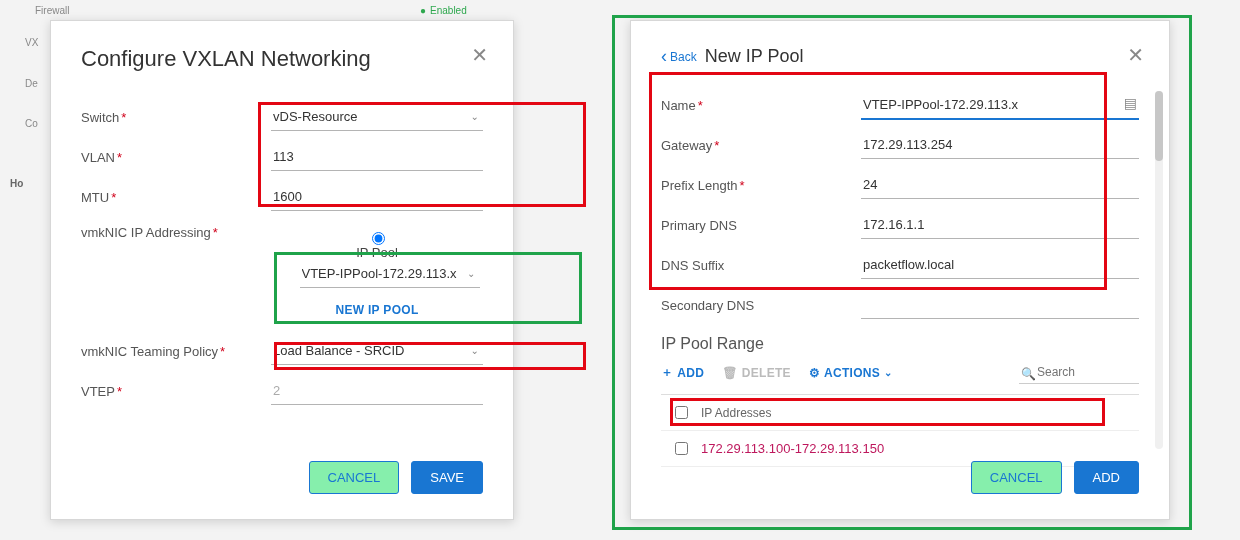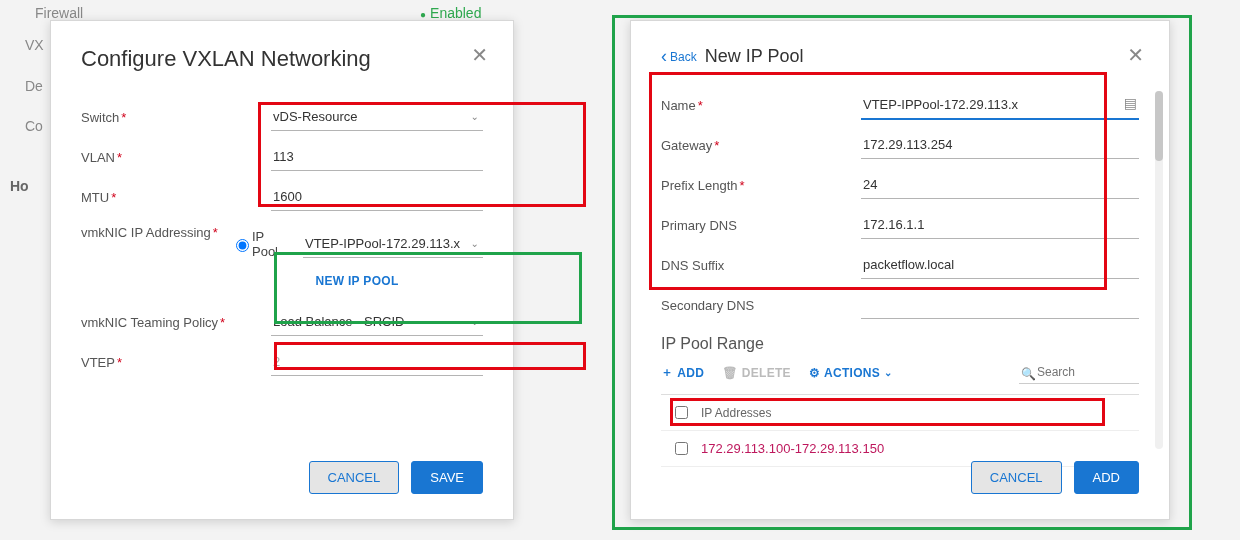--- a/index.html
+++ b/index.html
@@ -10,21 +10,21 @@
     color: #444;
     background: #f3f3f3;
     width: 1240px;
     height: 540px;
     position: relative;
     overflow: hidden;
   }
   .bg-hint {
     position: absolute;
     color: #888;
-    font-size: 14px;
+    font-size: 10px;
   }
   .status-enabled {
     color: #2fa84f;
   }
   .status-enabled::before {
     content: "●";
     color: #2fa84f;
     margin-right: 4px;
     font-size: 10px;
   }
@@ -125,21 +125,21 @@
     gap: 12px;
   }
   .btn {
     padding: 8px 18px;
     font-size: 13px;
     border-radius: 3px;
     cursor: pointer;
     font-weight: 400;
   }
   .btn-outline {
-    background: #e5e5e5;
+    background: #86efac;
     border: 1px solid #1976d2;
     color: #1976d2;
   }
   .btn-primary {
     background: #1976d2;
     border: 1px solid #1976d2;
     color: #fff;
     font-weight: 500;
   }
   .breadcrumb {
@@ -290,21 +290,21 @@
   </div>
 
   <div class="form-row">
     <div class="form-label"><span>MTU</span><span class="req">*</span></div>
     <input class="input" value="1600" style="">
   </div>
 
   <div class="form-row" style="align-items:flex-start; margin-top:4px;">
     <div class="form-label" style="padding-top:4px;"><span>vmkNIC IP Addressing</span><span class="req">*</span></div>
     <div style="flex:1;">
-      <div class="ippool-line" style="margin-top:8px;">
+      <div class="ippool-line" style="margin-top:8px;flex-direction:column;">
         <input type="radio" name="ipaddr" checked="" style="">
         <span class="radio-label">IP Pool</span>
         <div class="select-wrap ippool-select">
           <input class="input" value="VTEP-IPPool-172.29.113.x" style="">
           <span class="select-caret">⌄</span>
         </div>
       </div>
       <div style="text-align:center; margin-top:14px;">
         <span class="link">NEW IP POOL</span>
       </div>

